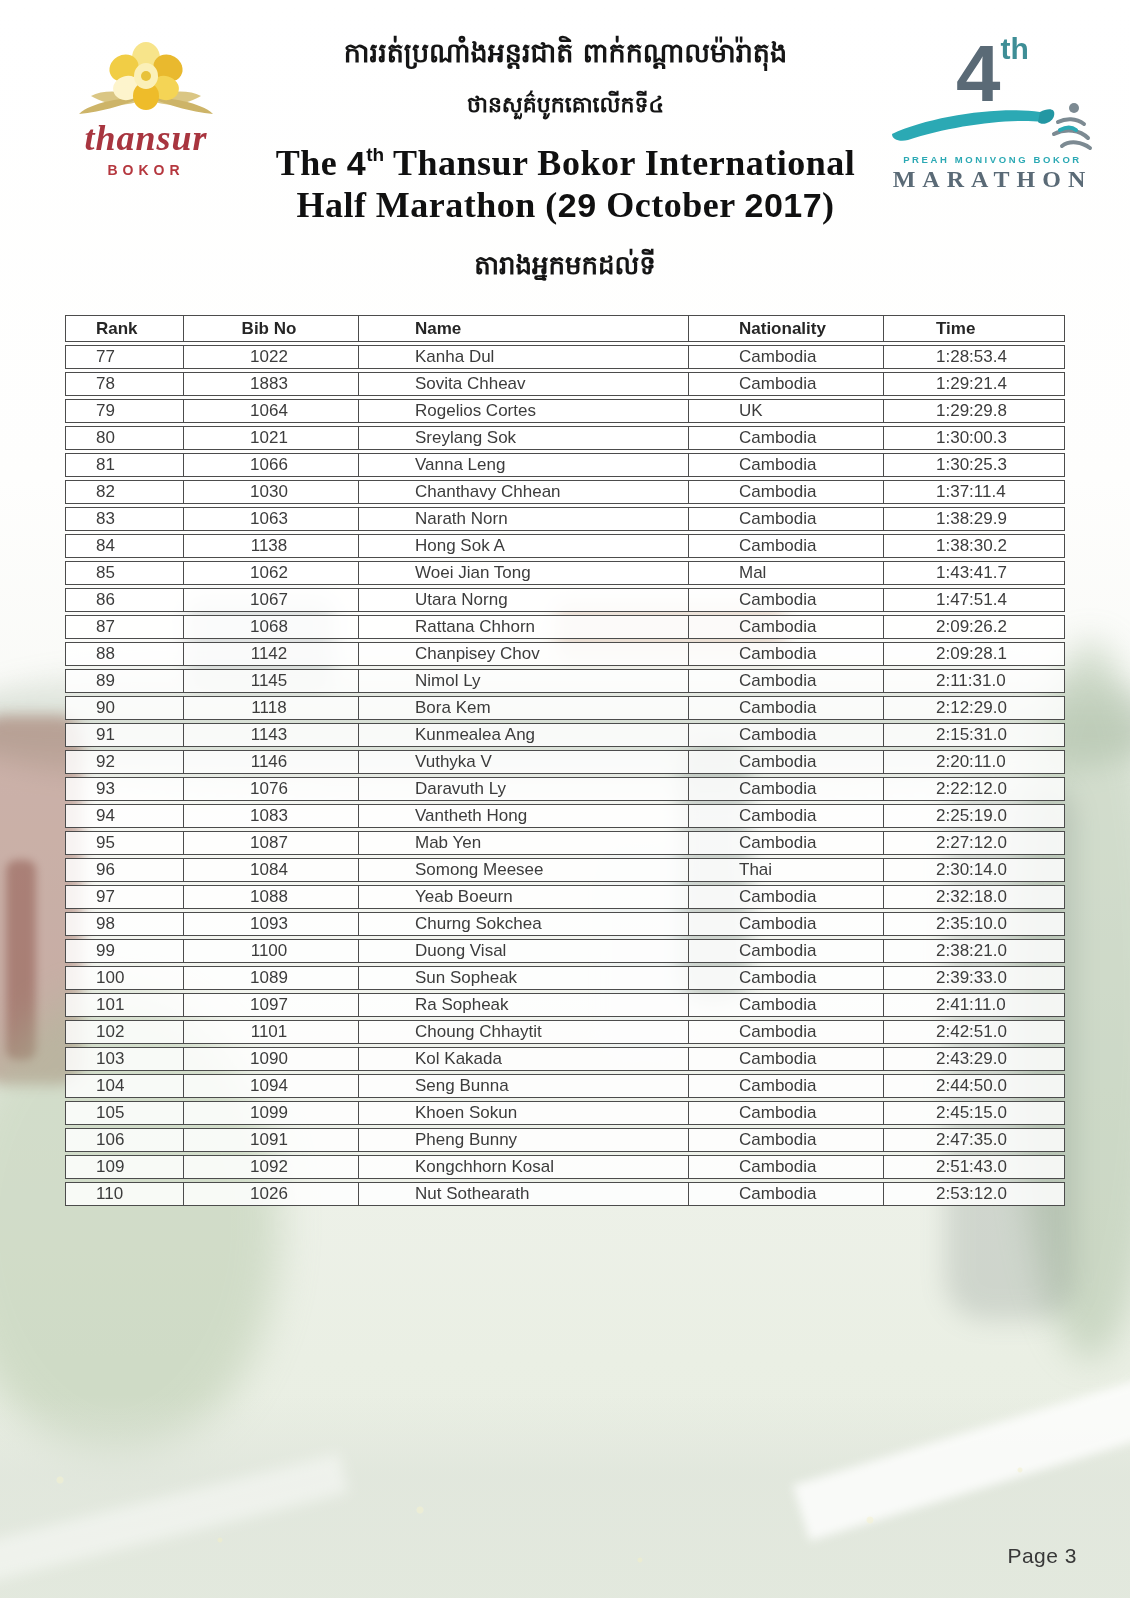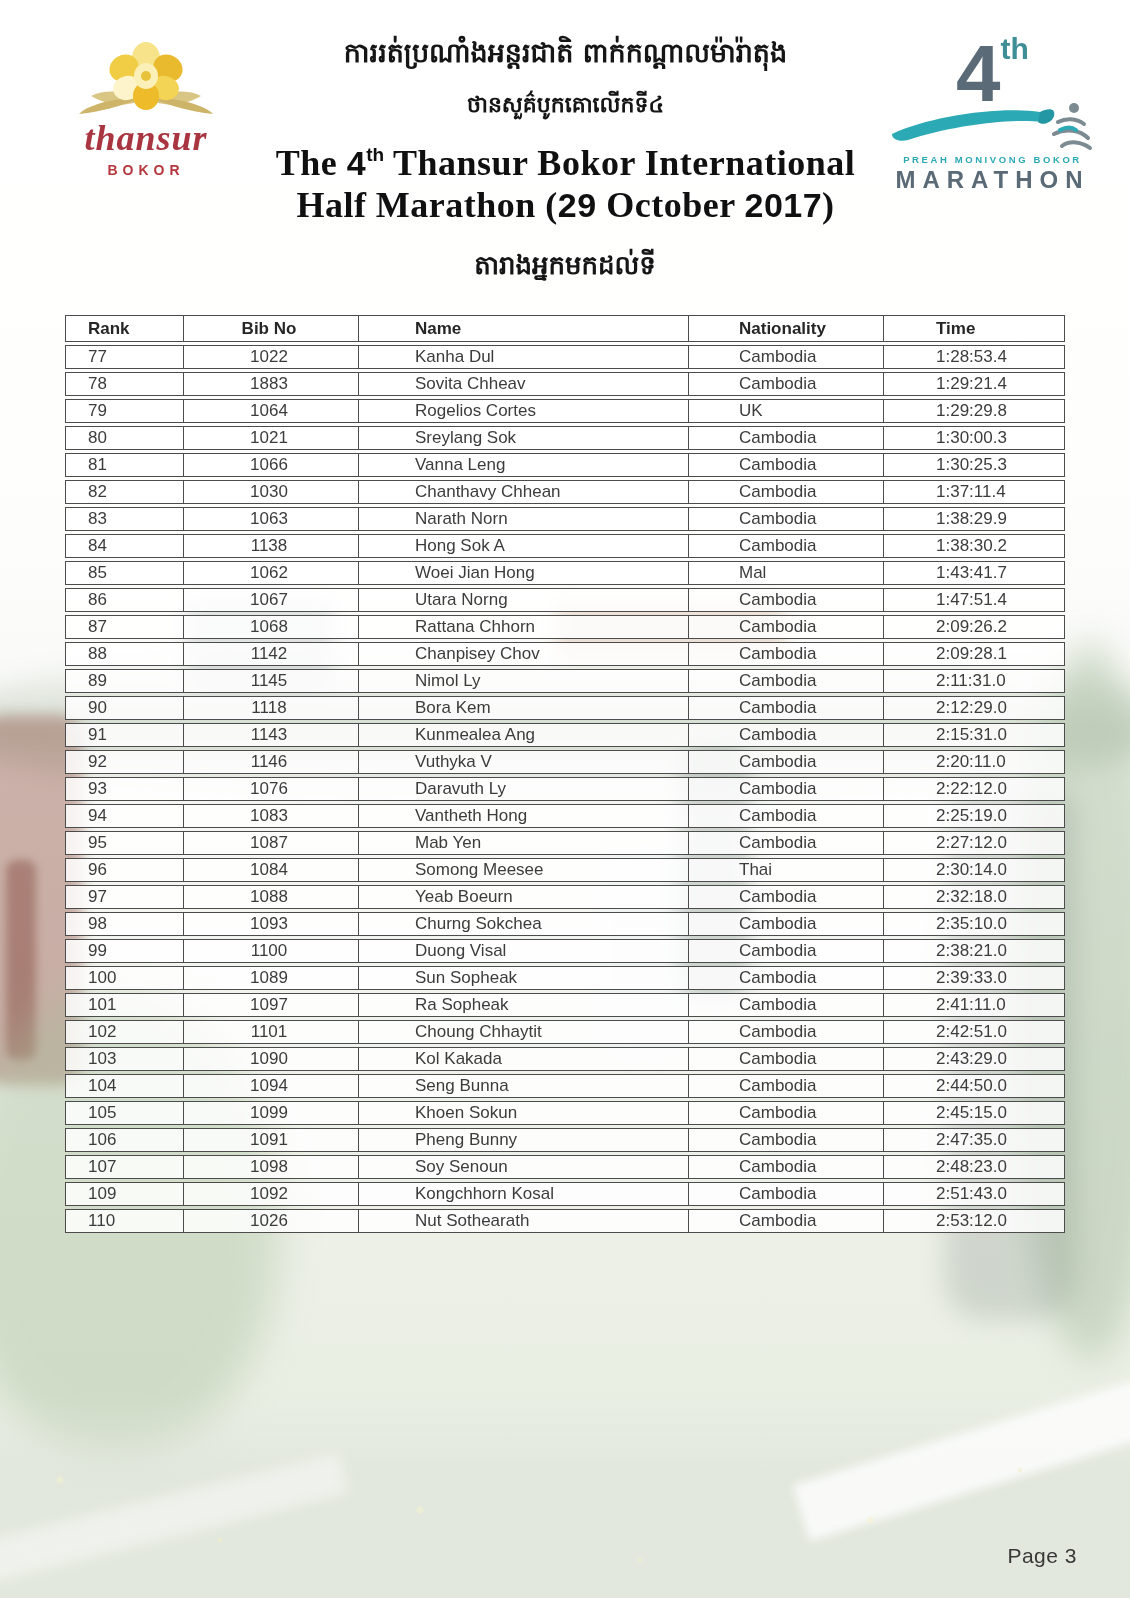--- a/index.html
+++ b/index.html
@@ -66,39 +66,39 @@
     font-size:36px;line-height:42px;letter-spacing:.5px;
   }
   .eng-title .num{font-family:"Liberation Sans", sans-serif;font-weight:700;font-size:34px;}
   .eng-title sup{font-family:"Liberation Sans", sans-serif;font-weight:700;font-size:19px;vertical-align:14px;letter-spacing:0;}
   .logo-right{width:215px;flex:0 0 auto;text-align:center;position:relative;margin-top:4px;}
   .logo-right .fourth{position:relative;height:84px;}
   .logo-right .four{font-weight:700;font-size:80px;line-height:80px;color:var(--logo-slate);letter-spacing:-2px;}
   .logo-right .fourth sup{font-weight:700;font-size:30px;color:#3e8e96;vertical-align:42px;margin-left:2px;}
   .logo-right svg.swoosh{display:block;margin:-16px auto 0;}
   .logo-right .l1{font-size:9.5px;font-weight:700;letter-spacing:2.6px;color:var(--logo-teal);margin-top:2px;white-space:nowrap;}
-  .logo-right .l2{font-size:24px;font-weight:700;letter-spacing:7px;color:var(--logo-slate);margin-top:1px;white-space:nowrap;}
+  .logo-right .l2{font-size:24px;font-weight:700;letter-spacing:7px;color:var(--logo-slate);margin-top:1px;white-space:nowrap;font-family:Liberation Serif, serif;}
   .sub-khmer{text-align:center;font-size:26px;line-height:46px;height:50px;margin-top:16px;overflow:hidden;}
   .sub-english{text-align:center;font-size:30px;font-weight:400;color:#1d1d1d;letter-spacing:.5px;margin-top:2px;}
   
   .tablewrap{width:1000px;margin:20px auto 0;}
   table.results{width:1000px;border-collapse:separate;border-spacing:0 3px;table-layout:fixed;}
   table.results th, table.results td{
     background:rgba(255,255,255,.84);
     border-top:1.6px solid var(--border-dark);
     border-bottom:1.6px solid var(--border-dark);
     border-left:1.6px solid var(--border-dark);
     font-size:17px;color:var(--text-dark);
     height:24px;padding:1px 4px 1px 0;
     overflow:hidden;white-space:nowrap;
   }
   table.results th{height:27px;font-weight:700;color:#262626;background:rgba(255,255,255,.93);}
   table.results th:last-child, table.results td:last-child{border-right:1.6px solid var(--border-dark);}
   .c-rank{width:118px;} .c-bib{width:175px;} .c-name{width:330px;} .c-nat{width:195px;} .c-time{width:182px;}
-  table.results th:nth-child(1), table.results td:nth-child(1){padding-left:22px;text-align:left;}
+  table.results th:nth-child(1), table.results td:nth-child(1){padding-left:30px;text-align:left;}
   table.results th:nth-child(2), table.results td:nth-child(2){text-align:center;}
   table.results th:nth-child(3), table.results td:nth-child(3){padding-left:56px;text-align:left;}
   table.results th:nth-child(4), table.results td:nth-child(4){padding-left:50px;text-align:left;}
   table.results th:nth-child(5), table.results td:nth-child(5){padding-left:52px;text-align:left;}
   .page-num{position:absolute;right:53px;bottom:30px;font-size:21px;color:#383838;letter-spacing:.5px;}
 </style>
 </head>
 <body>
 
 <div class="page">
@@ -246,21 +246,21 @@
             <tr>
               <td>84</td>
               <td>1138</td>
               <td>Hong Sok A</td>
               <td>Cambodia</td>
               <td>1:38:30.2</td>
             </tr>
             <tr>
               <td>85</td>
               <td>1062</td>
-              <td>Woei Jian Hong</td>
+              <td>Woei Jian Tong</td>
               <td>Mal</td>
               <td>1:43:41.7</td>
             </tr>
             <tr>
               <td>86</td>
               <td>1067</td>
               <td>Utara Norng</td>
               <td>Cambodia</td>
               <td>1:47:51.4</td>
             </tr>
@@ -398,27 +398,20 @@
               <td>2:45:15.0</td>
             </tr>
             <tr>
               <td>106</td>
               <td>1091</td>
               <td>Pheng Bunny</td>
               <td>Cambodia</td>
               <td>2:47:35.0</td>
             </tr>
             <tr>
-              <td>107</td>
-              <td>1098</td>
-              <td>Soy Senoun</td>
-              <td>Cambodia</td>
-              <td>2:48:23.0</td>
-            </tr>
-            <tr>
               <td>109</td>
               <td>1092</td>
               <td>Kongchhorn Kosal</td>
               <td>Cambodia</td>
               <td>2:51:43.0</td>
             </tr>
             <tr>
               <td>110</td>
               <td>1026</td>
               <td>Nut Sothearath</td>

